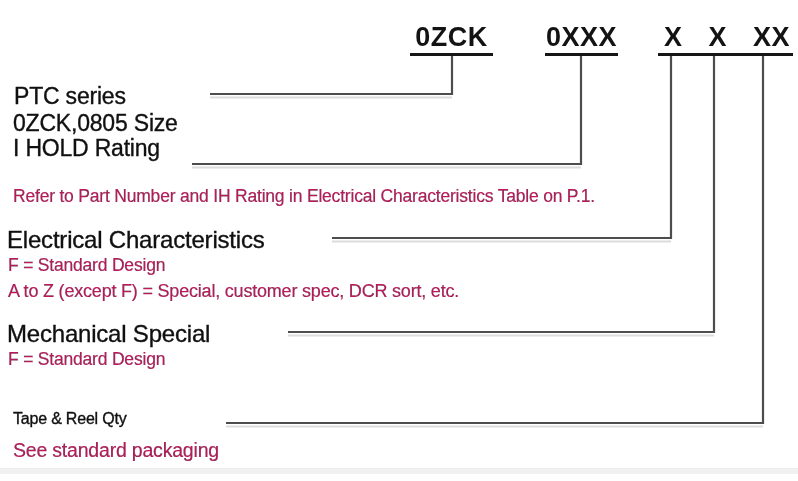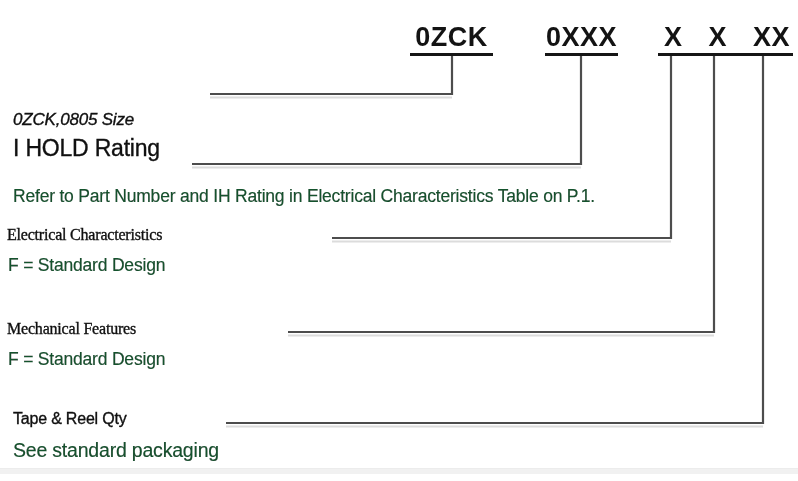--- a/index.html
+++ b/index.html
@@ -12,25 +12,25 @@
   .pn-seg{
     position:absolute;top:24px;height:27px;
     font-size:27px;font-weight:700;letter-spacing:.5px;color:#131313;
     text-align:center;line-height:27px;
     border-bottom:3px solid #161616;padding-bottom:2px;
   }
   .pn-multi{display:flex;justify-content:space-between;align-items:flex-end;}
   .pn-multi span{display:inline-block;}
   
   .h{color:#101010;-webkit-text-stroke:.35px #101010;letter-spacing:-.2px;}
-  .t{color:#14532d;-webkit-text-stroke:.15px #1c1c1c;letter-spacing:-.2px;}
+  .t{color:#be185d;-webkit-text-stroke:.15px #1c1c1c;letter-spacing:-.2px;}
   .fs23{font-size:23px;}
-  .fs24{font-size:16px;font-family:Liberation Serif, serif;}
+  .fs24{font-size:24px;}
   .fs25{font-size:16px;}
-  .fs22{font-size:17px;font-style:italic;}
+  .fs22{font-size:23px;}
   .fs19{font-size:19.5px;}
   .fs18{font-size:18px;}
   .fs17{font-size:17.5px;}
   svg.connectors{position:absolute;left:0;top:0;pointer-events:none;}
   .scan-bar{position:absolute;left:0;top:468px;width:798px;height:5px;background:#f1f1f1;border-top:1px solid #ececec;}
 </style>
 </head>
 <body>
 
 <div class="canvas">
@@ -56,29 +56,31 @@
   <div class="pn-seg" style="left:410px;width:83px;">0ZCK</div>
 
   <div class="pn-seg" style="left:545px;width:73px;">0XXX</div>
 
   <div class="pn-seg pn-multi" style="left:658px;width:126px;padding-left:6px;padding-right:3px;">
     <span>X</span>
     <span>X</span>
     <span>XX</span>
   </div>
 
+  <div class="abs h fs23" style="left:14px;top:83px;">PTC series</div>
   <div class="abs h fs22" style="left:13px;top:110px;">0ZCK,0805 Size</div>
 
   <div class="abs h fs23" style="left:13px;top:135px;">I HOLD Rating</div>
   <div class="abs t fs17" style="left:13px;top:186px;">Refer to Part Number and IH Rating in Electrical Characteristics Table on P.1.</div>
 
   <div class="abs h fs24" style="left:7px;top:226px;">Electrical Characteristics</div>
   <div class="abs t fs17" style="left:8px;top:255px;">F = Standard Design</div>
+  <div class="abs t fs18" style="left:8px;top:281px;">A to Z (except F) = Special, customer spec, DCR sort, etc.</div>
 
-  <div class="abs h fs24" style="left:7px;top:320px;">Mechanical Features</div>
+  <div class="abs h fs24" style="left:7px;top:320px;">Mechanical Special</div>
   <div class="abs t fs17" style="left:8px;top:349px;">F = Standard Design</div>
 
   <div class="abs h fs25" style="left:13px;top:410px;">Tape &amp; Reel Qty</div>
   <div class="abs t fs19" style="left:13px;top:439px;">See standard packaging</div>
 
   <div class="scan-bar"></div>
 
 </div>
 
 </body></html>

